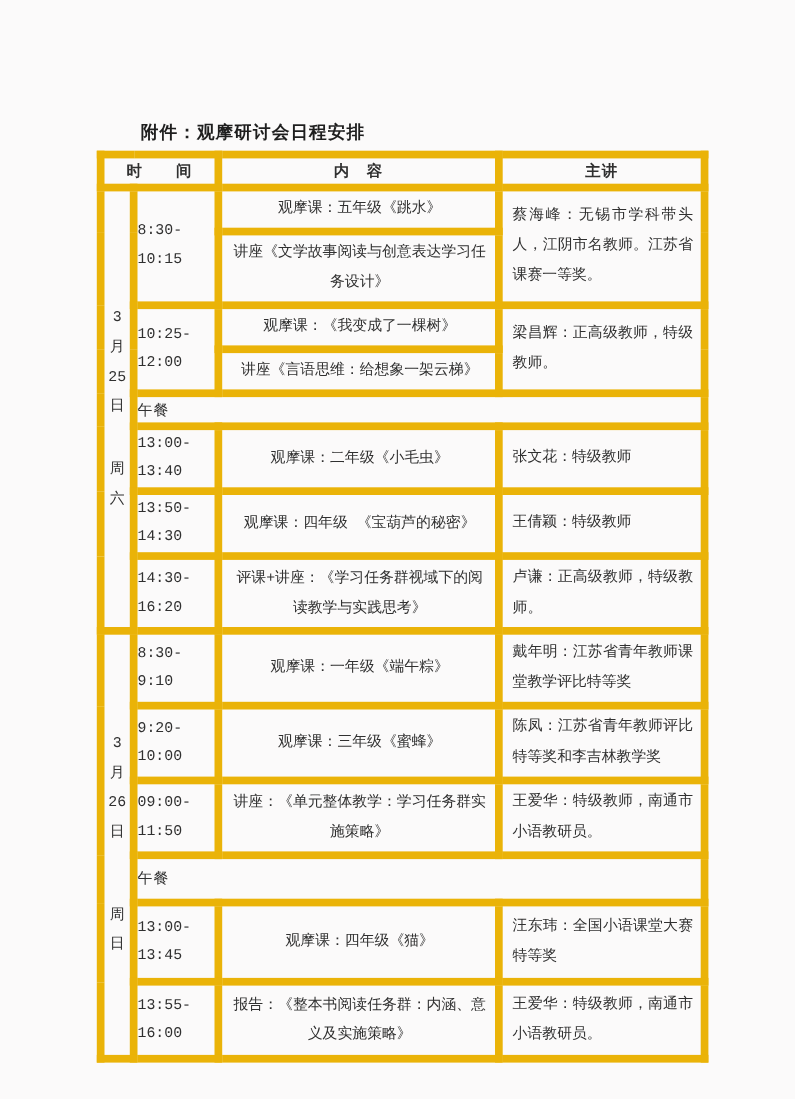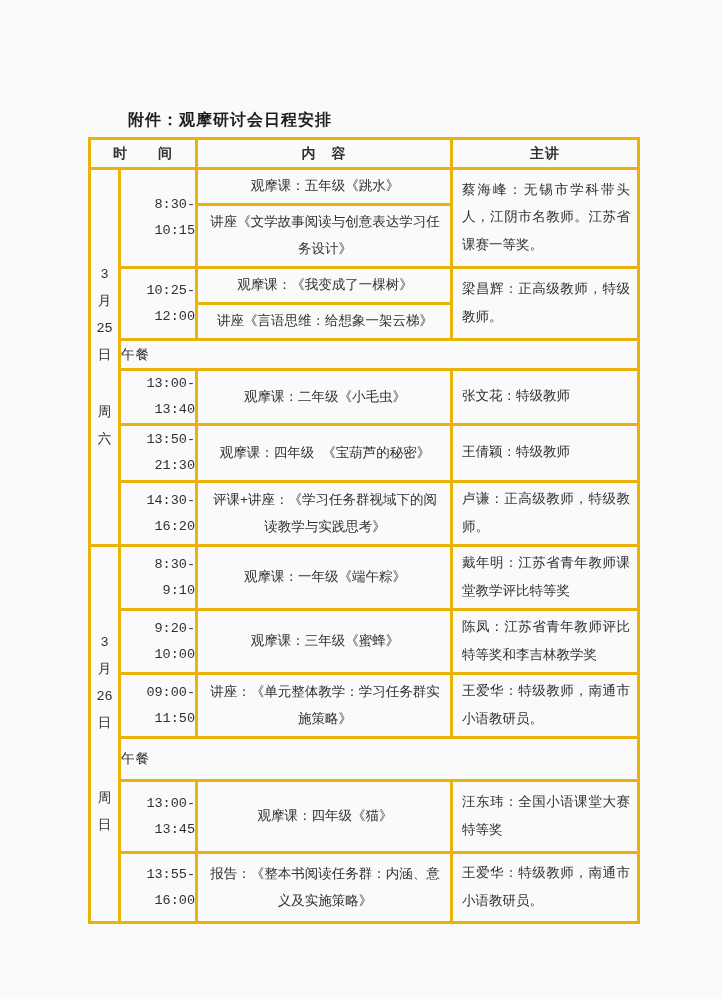--- a/index.html
+++ b/index.html
@@ -18,41 +18,41 @@
     letter-spacing:1px;white-space:nowrap;
   }
   table.schedule{
     position:absolute;left:88px;top:137px;
     width:549px;
     border-collapse:collapse;
     table-layout:fixed;
     border:2px solid #7c7c7c;
   }
   .schedule th,.schedule td{
-    border:3px solid #eab308;
+    border:7px solid #eab308;
     font-size:13.5px;
     font-weight:normal;
     vertical-align:middle;
     padding:0;
     overflow:hidden;
   }
   .schedule th{
     font-weight:bold;font-size:14px;text-align:center;
     letter-spacing:1px;
   }
   tr.h30{height:30px}tr.h32{height:32px}tr.h54{height:54px}
   tr.h34{height:34px}tr.h26{height:26px}tr.h55{height:55px}
   tr.h57{height:57px}tr.h58{height:58px}tr.h62{height:62px}
   tr.h43{height:43px}tr.h72{height:72px}tr.h78{height:70px}
   td.date-cell{text-align:center;}
   .vstack{display:flex;flex-direction:column;align-items:center;justify-content:center;}
   .vstack span{display:block;line-height:27px;font-size:13.5px;}
   .spacer-d1{height:30px;}
   .spacer-d2{height:48px;}
-  td.time-cell{text-align:right;}
+  td.time-cell{text-align:left;}
   .time-line{line-height:26px;font-size:13.5px;}
   td.content-cell{
     text-align:center;
     padding:3px 8px 3px 10px;
     line-height:27px;
     word-break:break-all;
   }
   td.speaker-cell{
     text-align:justify;
     padding:3px 7px 3px 9px;
@@ -127,21 +127,21 @@
         <div class="time-line">13:00-</div>
         <div class="time-line">13:40</div>
       </td>
       <td class="content-cell">观摩课：二年级《小毛虫》</td>
       <td class="speaker-cell">张文花：特级教师</td>
     </tr>
 
     <tr class="h57">
       <td class="time-cell">
         <div class="time-line">13:50-</div>
-        <div class="time-line">21:30</div>
+        <div class="time-line">14:30</div>
       </td>
       <td class="content-cell">观摩课：四年级 《宝葫芦的秘密》</td>
       <td class="speaker-cell">王倩颖：特级教师</td>
     </tr>
 
     <tr class="h55">
       <td class="time-cell">
         <div class="time-line">14:30-</div>
         <div class="time-line">16:20</div>
       </td>

